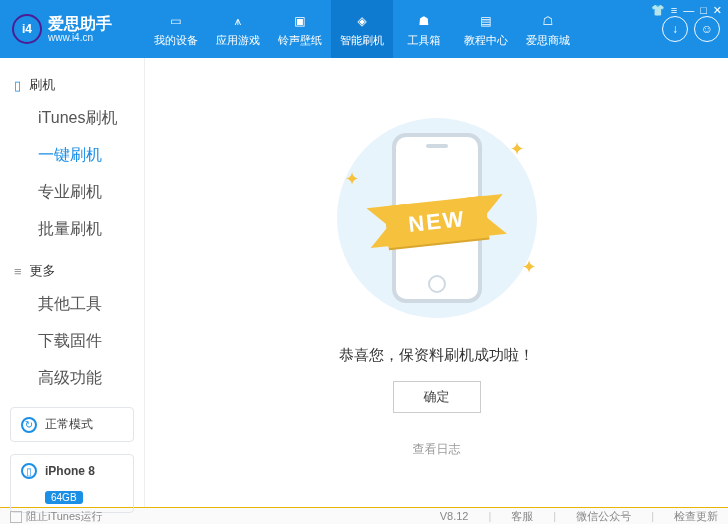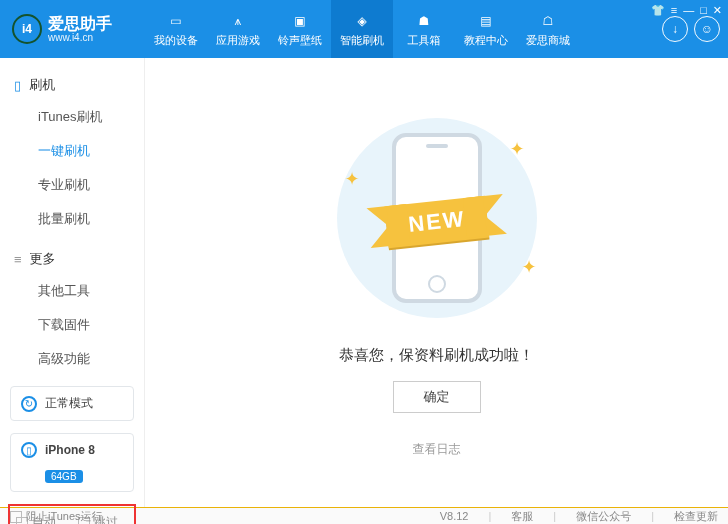--- a/index.html
+++ b/index.html
@@ -1,39 +1,39 @@
 <!DOCTYPE html>
 <html><head>
 <meta charset="utf-8">
 <style>
 * { margin: 0; padding: 0; box-sizing: border-box; font-family: "Microsoft YaHei", sans-serif; }
 body { width: 728px; height: 524px; background: #fff; overflow: hidden; font-size: 12px; }
 
 
 .header { height: 58px; background: #1b8fe6; display: flex; align-items: center; color: #fff; }
 .logo-area { width: 145px; display: flex; align-items: center; padding-left: 12px; }
-.logo-circle { width: 30px; height: 30px; border: 2px solid #14532d; border-radius: 50%; display: flex; align-items: center; justify-content: center; font-size: 12px; font-weight: bold; margin-right: 6px; }
+.logo-circle { width: 30px; height: 30px; border: 2px solid #4c1d95; border-radius: 50%; display: flex; align-items: center; justify-content: center; font-size: 12px; font-weight: bold; margin-right: 6px; }
 .logo-text { font-size: 16px; font-weight: bold; line-height: 1.1; }
 .logo-sub { font-size: 10px; opacity: .9; }
 .tabs { display: flex; height: 100%; }
 .tab { width: 62px; height: 100%; display: flex; flex-direction: column; align-items: center; justify-content: center; cursor: pointer; }
 .tab.active { background: #0e7bd0; }
 .tab-icon { width: 20px; height: 20px; display: flex; align-items: center; justify-content: center; margin-bottom: 2px; }
 .tab-label { font-size: 11px; }
 .header-right { margin-left: auto; display: flex; align-items: center; padding-right: 8px; gap: 6px; }
 .win-btns { position: absolute; top: 4px; right: 6px; display: flex; gap: 6px; font-size: 11px; color: #fff; }
 .hbtn { width: 26px; height: 26px; border: 1.5px solid #fff; border-radius: 50%; display: flex; align-items: center; justify-content: center; opacity: .95; }
 
 
 .body { display: flex; height: 449px; }
 .sidebar { width: 145px; border-right: 1px solid #eee; display: flex; flex-direction: column; background: #fff; padding-top: 8px; }
 .group { padding: 4px 0; }
 .group-h { display: flex; align-items: center; padding: 6px 14px; color: #333; font-size: 13px; gap: 8px; }
 .group-items { }
-.side-item { padding: 8px 14px 8px 38px; color: #555; font-size: 13px; cursor: pointer; }
+.side-item { padding: 8px 14px 8px 38px; color: #555; font-size: 16px; cursor: pointer; }
 .side-item.active { color: #1b8fe6; }
 .side-spacer { flex: 1; }
 .dev-mode, .dev-name { margin: 6px 10px; border: 1px solid #e2e6ea; border-radius: 4px; padding: 8px 10px; display: flex; align-items: center; gap: 8px; color: #444; }
 .dev-ico { width: 16px; height: 16px; border-radius: 50%; border: 2px solid #1b8fe6; display: flex; align-items: center; justify-content: center; color: #1b8fe6; font-size: 10px; }
 .badge { display: inline-block; background: #1b8fe6; color: #fff; font-size: 10px; padding: 1px 6px; border-radius: 3px; margin-left: 24px; margin-top: 4px; }
 .opt-box { margin: 6px 8px 2px 8px; border: 2px solid #e33; padding: 8px 6px; display: flex; gap: 12px; color: #888; font-size: 12px; }
 .chk { width: 12px; height: 12px; border: 1px solid #bbb; display: inline-block; margin-right: 4px; vertical-align: middle; }
 
 .main { flex: 1; display: flex; flex-direction: column; align-items: center; justify-content: center; position: relative; }
 .illus { width: 220px; height: 220px; display: flex; align-items: center; justify-content: center; position: relative; }

